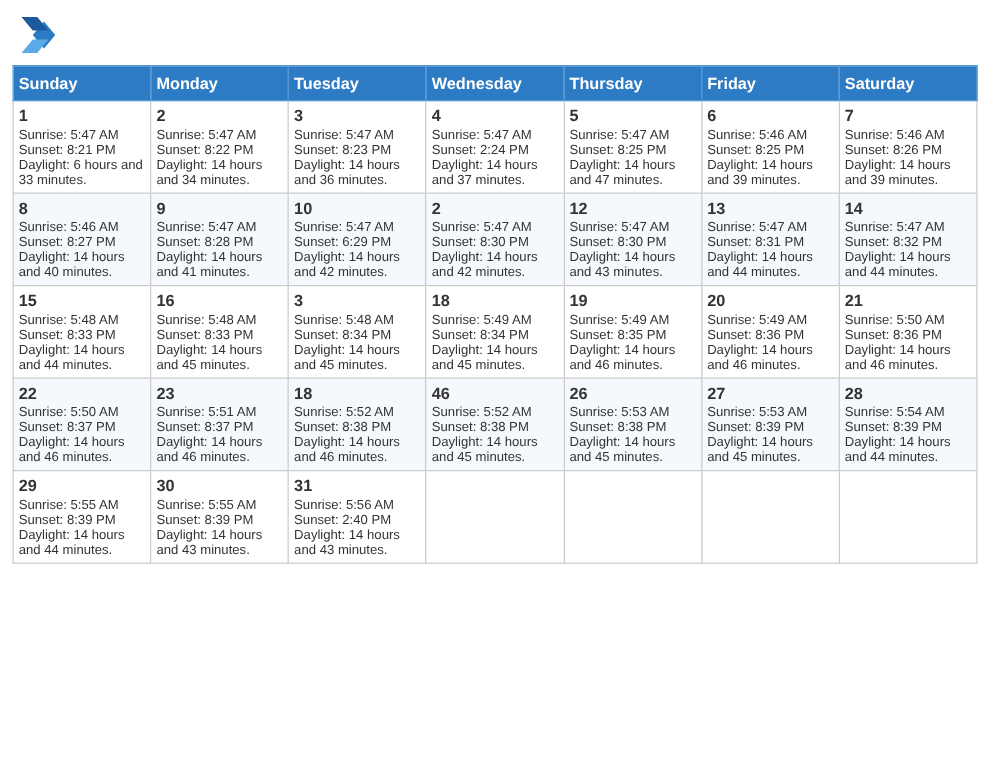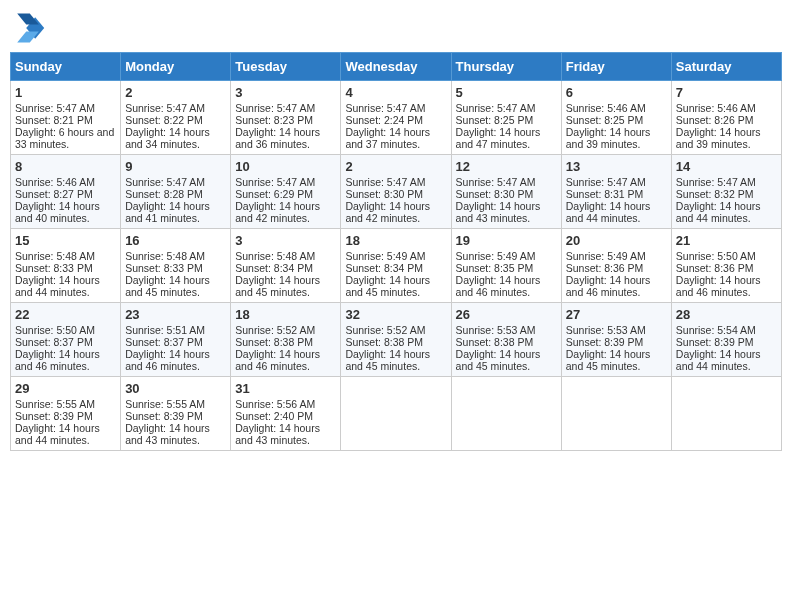--- a/index.html
+++ b/index.html
@@ -141,21 +141,21 @@
         <td><span class="day-num">3</span><span>Sunrise: 5:48 AM</span><br><span>Sunset: 8:34 PM</span><br><span>Daylight: 14 hours and 45 minutes.</span></td>
         <td><span class="day-num">18</span><span>Sunrise: 5:49 AM</span><br><span>Sunset: 8:34 PM</span><br><span>Daylight: 14 hours and 45 minutes.</span></td>
         <td><span class="day-num">19</span><span>Sunrise: 5:49 AM</span><br><span>Sunset: 8:35 PM</span><br><span>Daylight: 14 hours and 46 minutes.</span></td>
         <td><span class="day-num">20</span><span>Sunrise: 5:49 AM</span><br><span>Sunset: 8:36 PM</span><br><span>Daylight: 14 hours and 46 minutes.</span></td>
         <td><span class="day-num">21</span><span>Sunrise: 5:50 AM</span><br><span>Sunset: 8:36 PM</span><br><span>Daylight: 14 hours and 46 minutes.</span></td>
       </tr>
       <tr>
         <td><span class="day-num">22</span><span>Sunrise: 5:50 AM</span><br><span>Sunset: 8:37 PM</span><br><span>Daylight: 14 hours and 46 minutes.</span></td>
         <td><span class="day-num">23</span><span>Sunrise: 5:51 AM</span><br><span>Sunset: 8:37 PM</span><br><span>Daylight: 14 hours and 46 minutes.</span></td>
         <td><span class="day-num">18</span><span>Sunrise: 5:52 AM</span><br><span>Sunset: 8:38 PM</span><br><span>Daylight: 14 hours and 46 minutes.</span></td>
-        <td><span class="day-num">32</span><span>Sunrise: 5:52 AM</span><br><span>Sunset: 8:38 PM</span><br><span>Daylight: 14 hours and 45 minutes.</span></td>
+        <td><span class="day-num">46</span><span>Sunrise: 5:52 AM</span><br><span>Sunset: 8:38 PM</span><br><span>Daylight: 14 hours and 45 minutes.</span></td>
         <td><span class="day-num">26</span><span>Sunrise: 5:53 AM</span><br><span>Sunset: 8:38 PM</span><br><span>Daylight: 14 hours and 45 minutes.</span></td>
         <td><span class="day-num">27</span><span>Sunrise: 5:53 AM</span><br><span>Sunset: 8:39 PM</span><br><span>Daylight: 14 hours and 45 minutes.</span></td>
         <td><span class="day-num">28</span><span>Sunrise: 5:54 AM</span><br><span>Sunset: 8:39 PM</span><br><span>Daylight: 14 hours and 44 minutes.</span></td>
       </tr>
       <tr>
         <td><span class="day-num">29</span><span>Sunrise: 5:55 AM</span><br><span>Sunset: 8:39 PM</span><br><span>Daylight: 14 hours and 44 minutes.</span></td>
         <td><span class="day-num">30</span><span>Sunrise: 5:55 AM</span><br><span>Sunset: 8:39 PM</span><br><span>Daylight: 14 hours and 43 minutes.</span></td>
         <td><span class="day-num">31</span><span>Sunrise: 5:56 AM</span><br><span>Sunset: 2:40 PM</span><br><span>Daylight: 14 hours and 43 minutes.</span></td>
         <td class="empty-cell"></td>
         <td class="empty-cell"></td>

